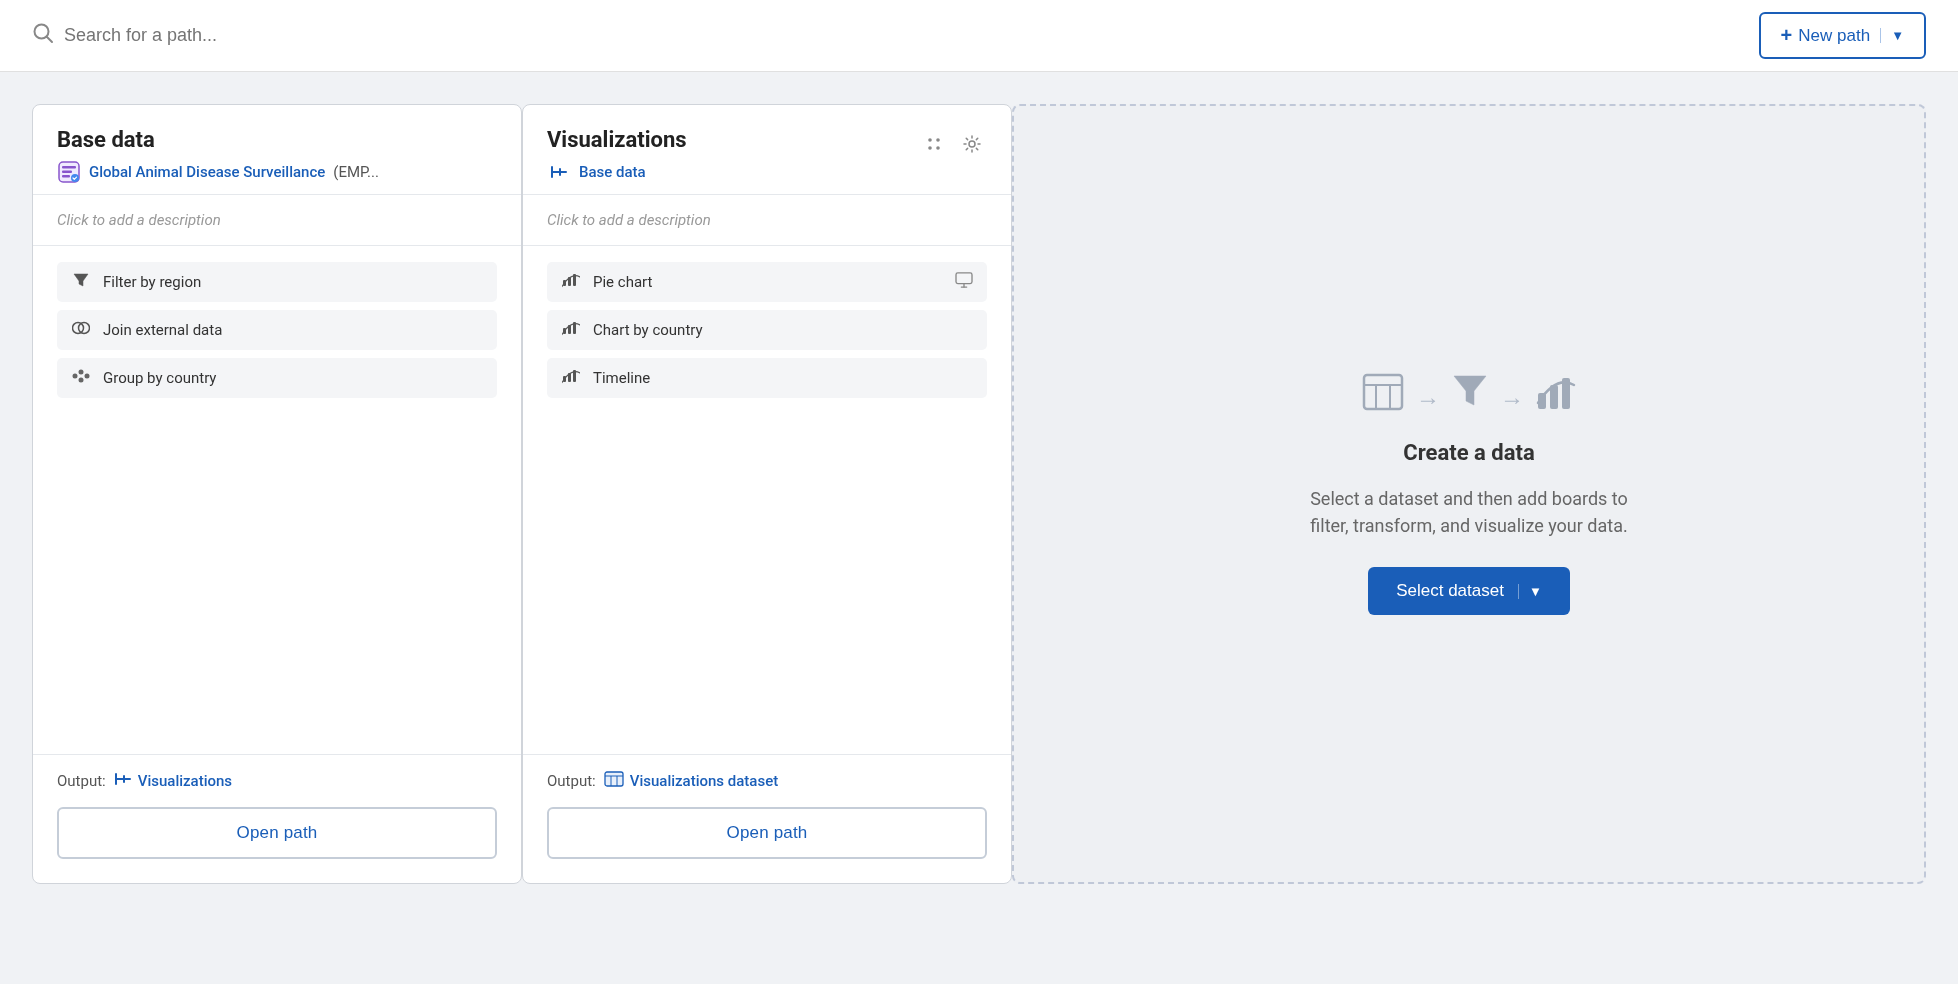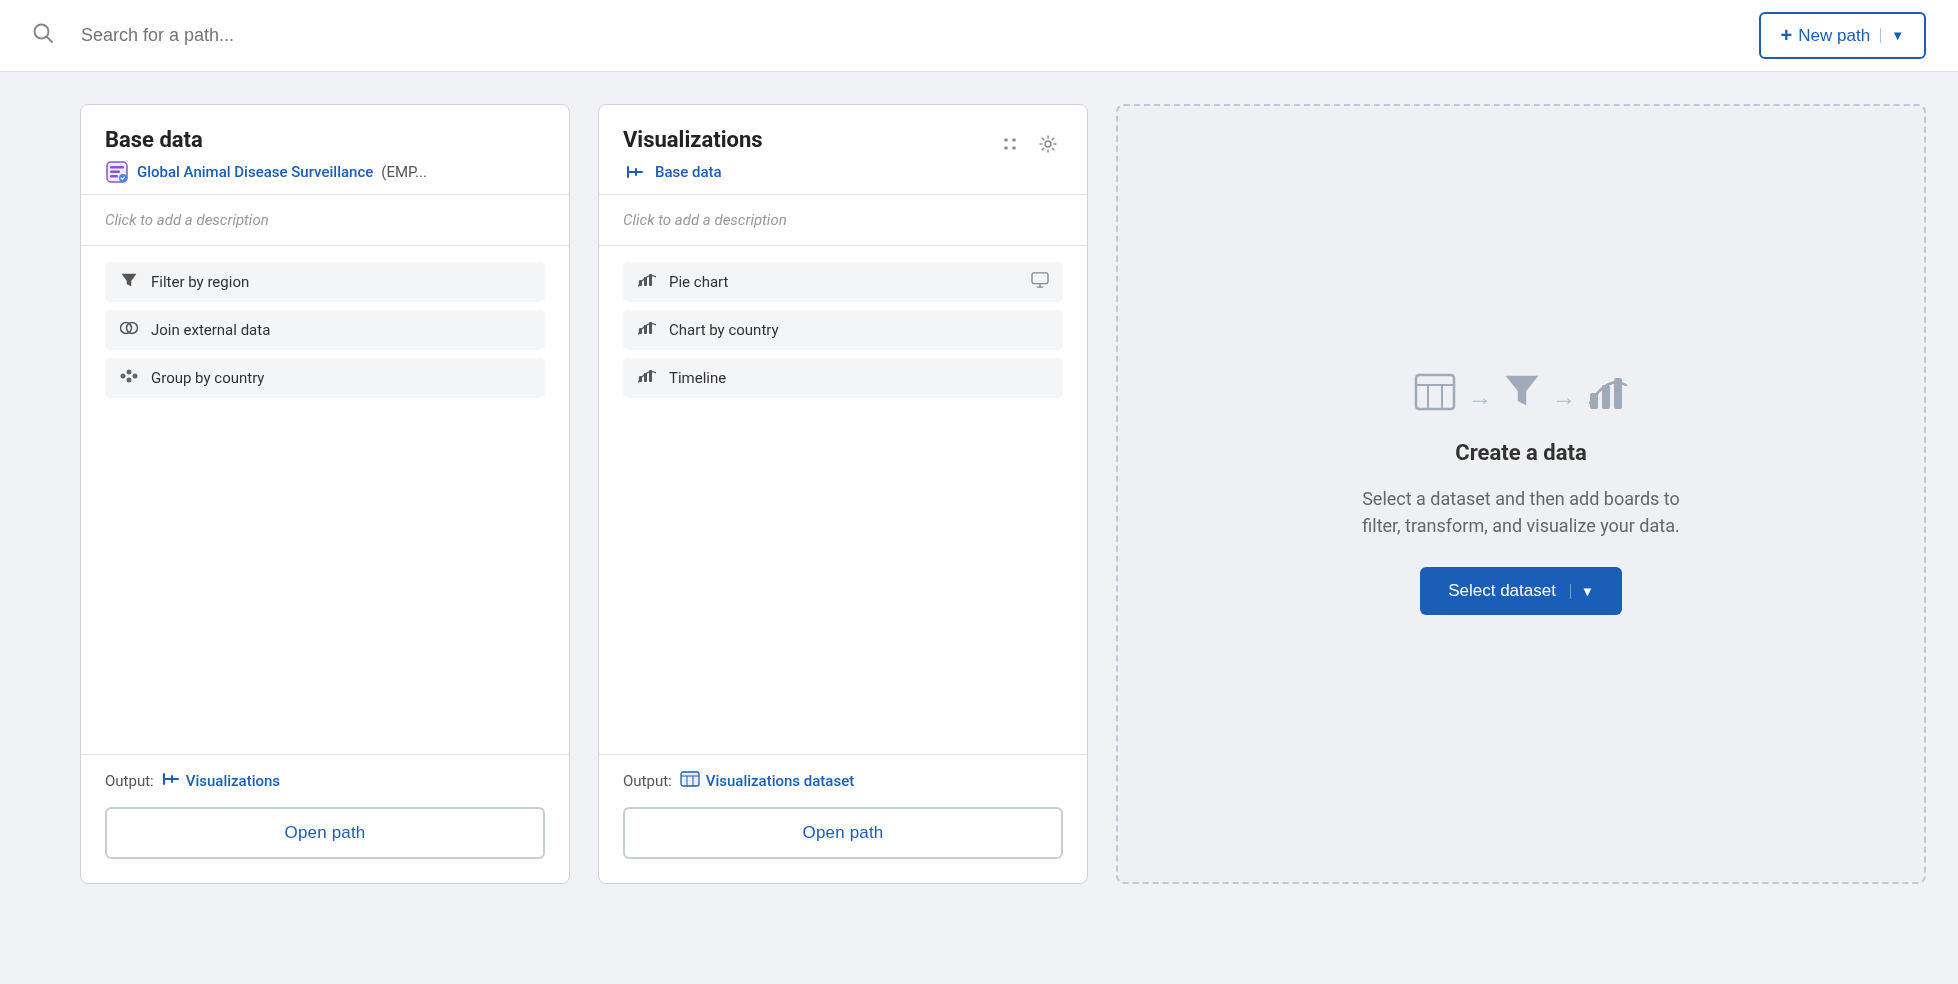--- a/index.html
+++ b/index.html
@@ -16,21 +16,21 @@
       display: flex;
       align-items: center;
       justify-content: space-between;
       padding: 0 32px;
       height: 72px;
       border-bottom: 1px solid #e0e0e0;
     }
     .search-area {
       display: flex;
       align-items: center;
-      gap: 27px;
+      gap: 10px;
     }
     .search-icon-wrap {
       color: #888;
       font-size: 22px;
     }
     .search-input {
       border: none;
       outline: none;
       font-size: 18px;
       color: #aaa;
@@ -51,23 +51,21 @@
       cursor: pointer;
       white-space: nowrap;
     }
     .new-path-btn .plus { font-size: 20px; font-weight: bold; }
     .new-path-btn .chevron { font-size: 13px; border-left: 1px solid #aac4e8; padding-left: 10px; margin-left: 4px; }
 
     
     .main {
       padding: 32px 32px;
       display: flex;
-      gap: 28px;
       align-items: flex-start;
-      margin-left: 48px;
     }
 
     
     .card {
       background: #fff;
       border: 1px solid #d0d4da;
       border-radius: 8px;
       width: 490px;
       min-height: 780px;
       display: flex;

